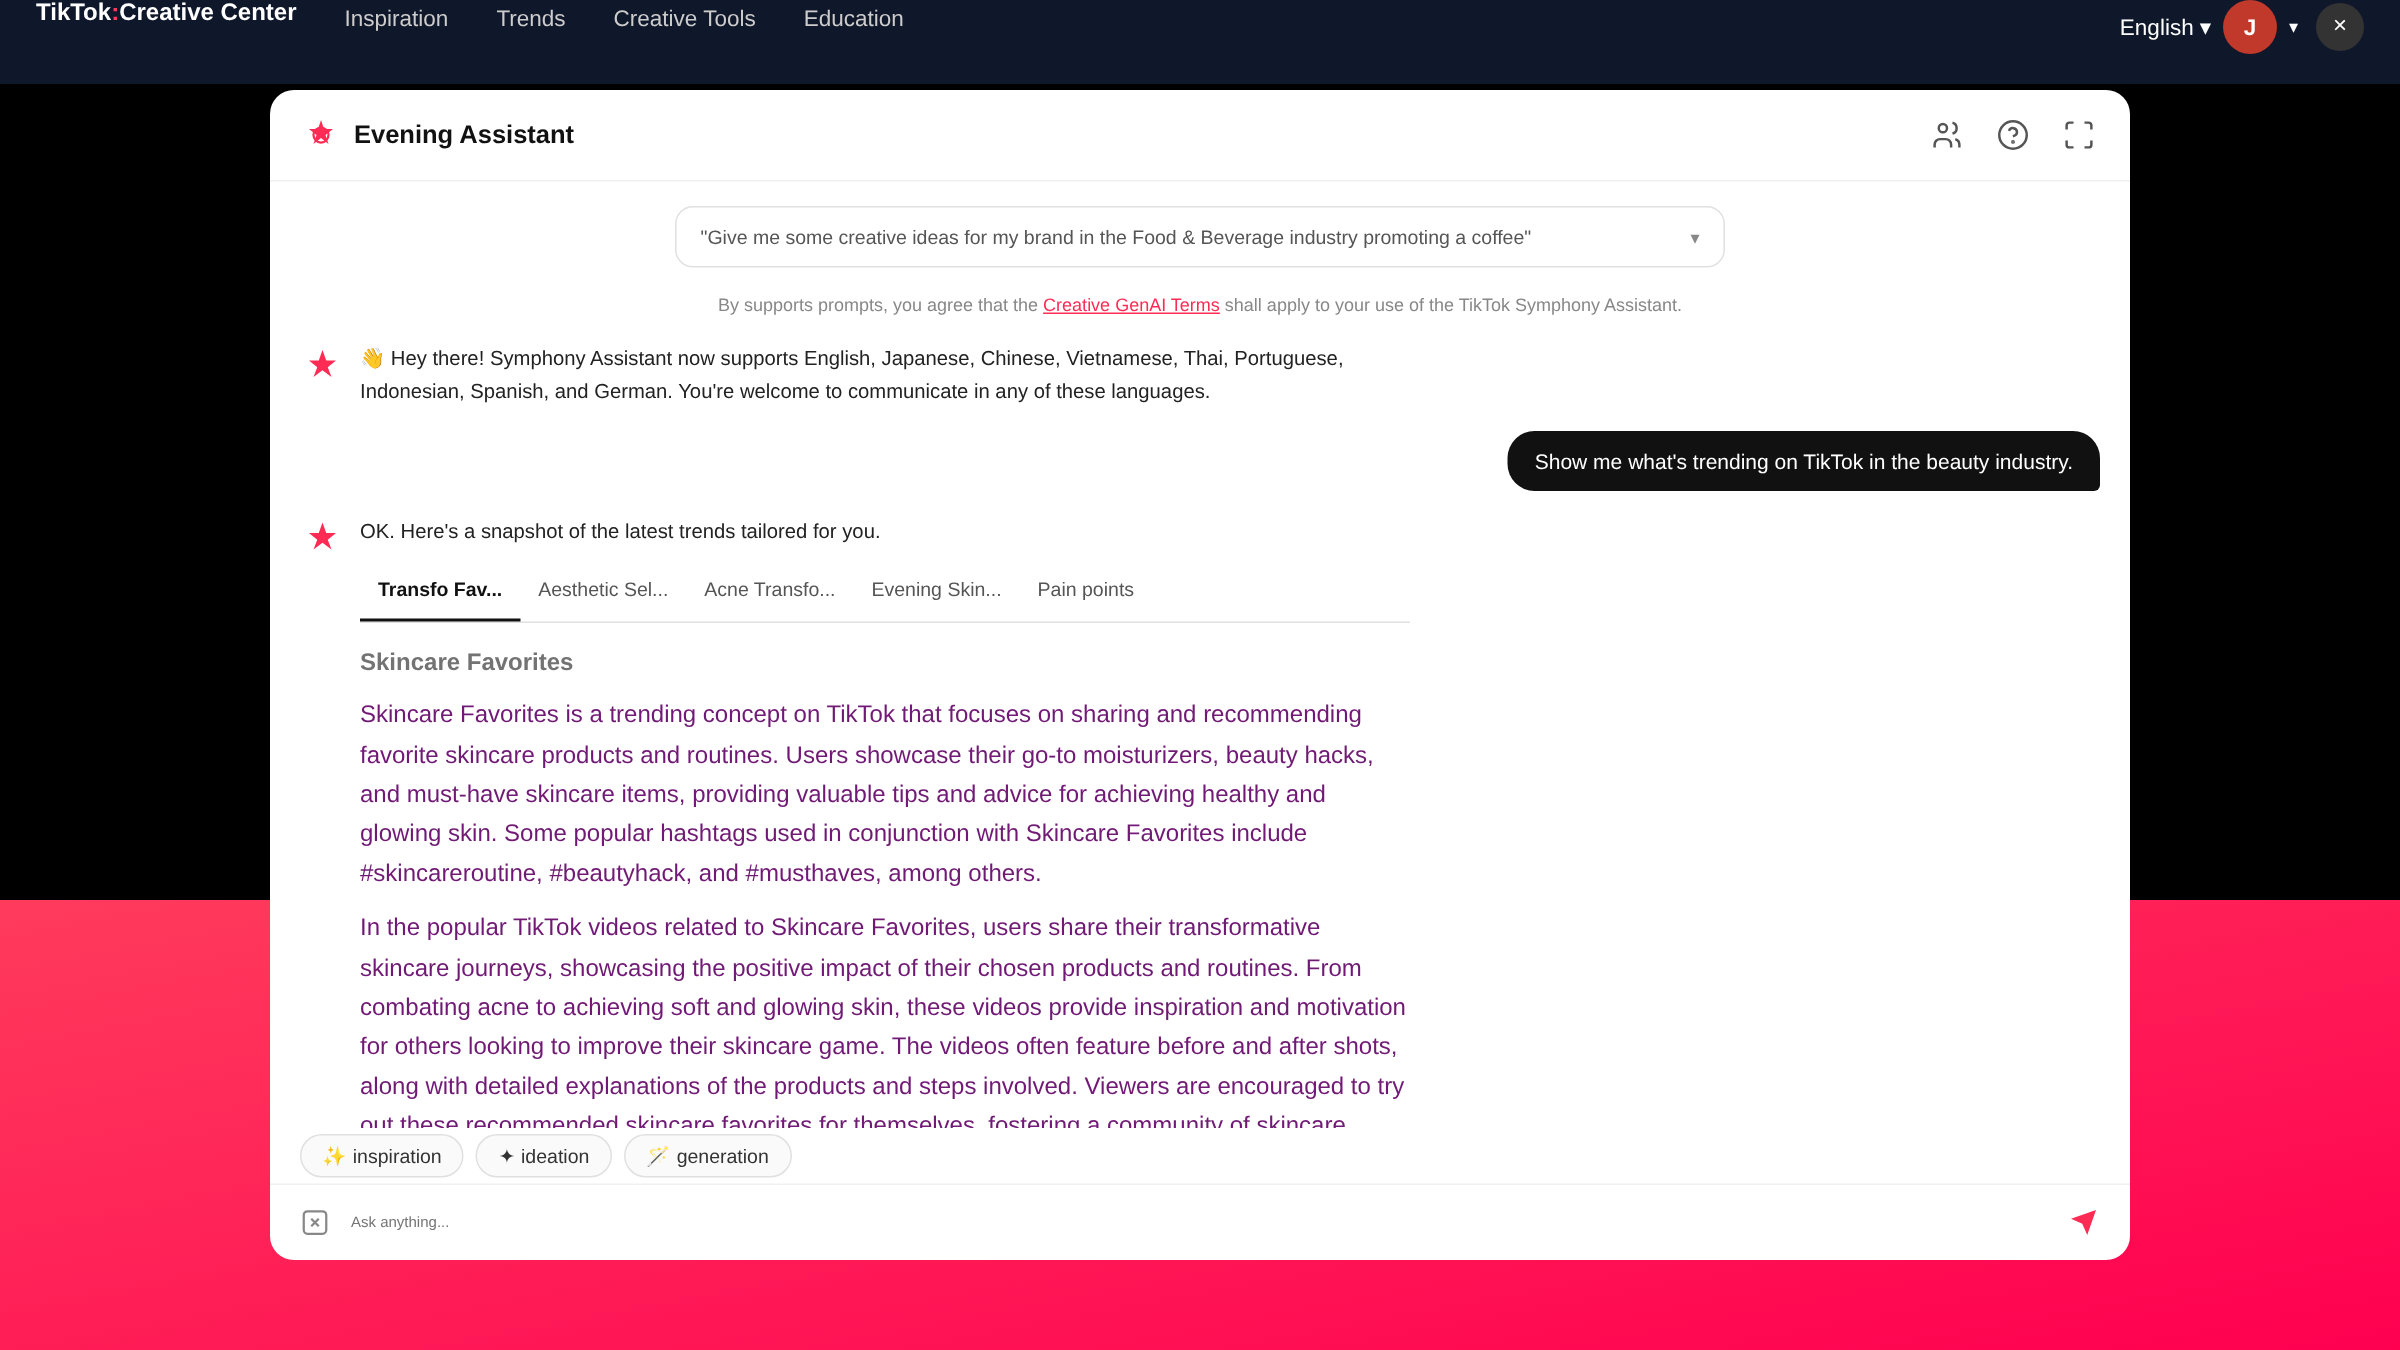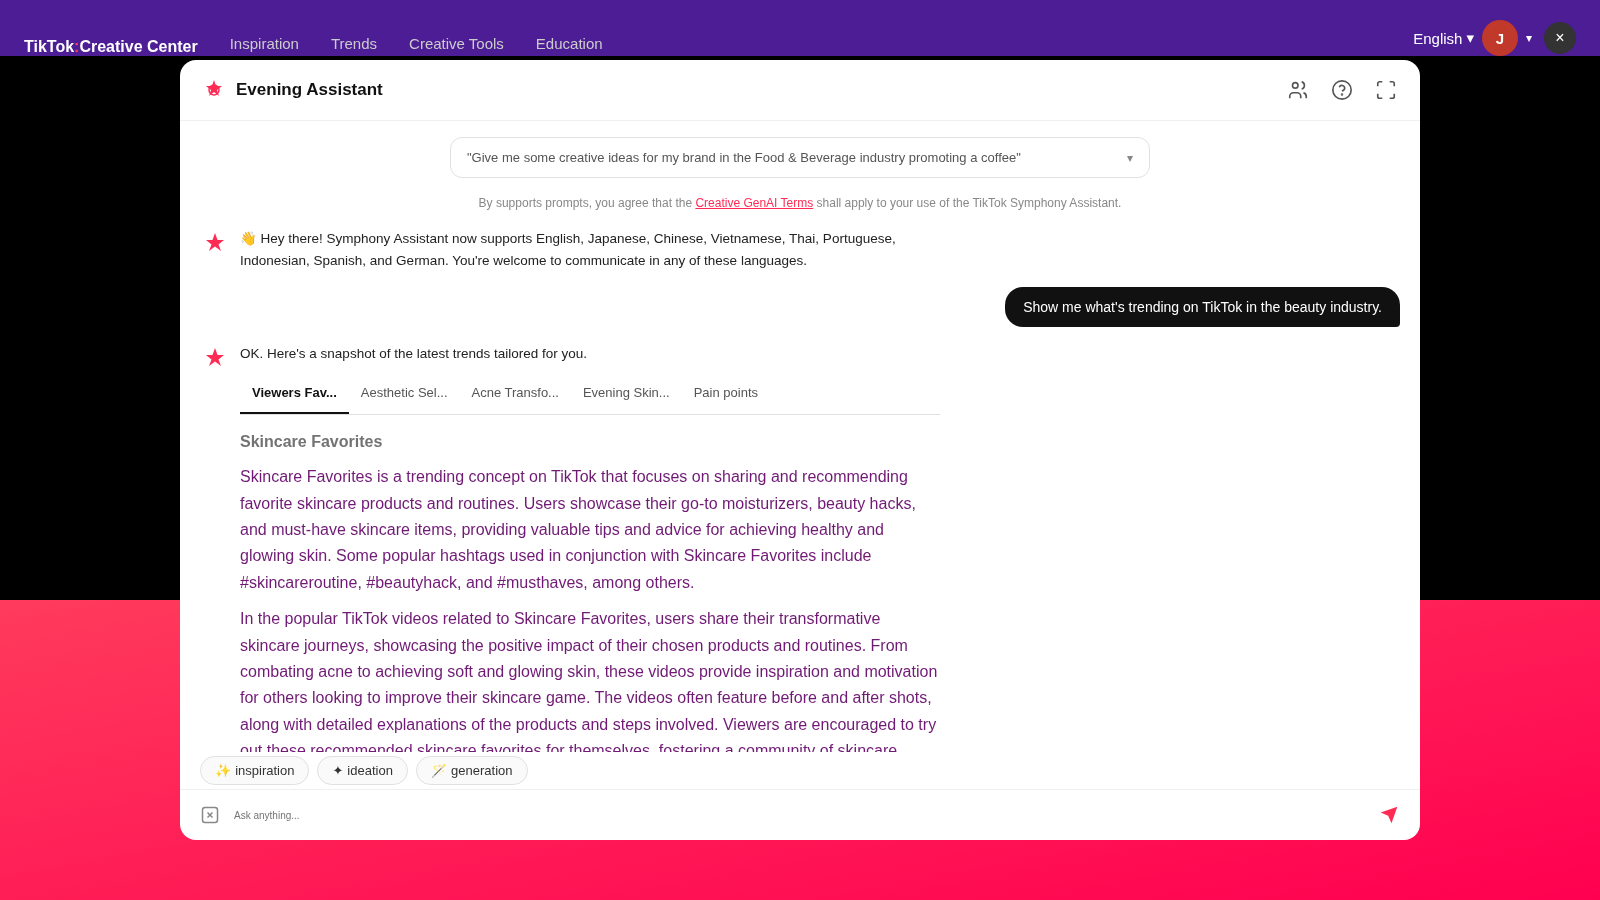--- a/index.html
+++ b/index.html
@@ -21,23 +21,23 @@
       height: 300px;
       background: linear-gradient(to bottom right, #ff3b5c, #ff0050);
       z-index: 0;
     }
 
     
     .topnav {
       position: absolute;
       top: 0; left: 0; right: 0;
       height: 56px;
-      background: #4c1d95;
-      display: flex;
-      align-items: flex-end;
+      background: #0f172a;
+      display: flex;
+      align-items: flex-start;
       padding: 0 24px;
       z-index: 10;
     }
     .topnav-logo {
       color: #fff;
       font-size: 16px;
       font-weight: 700;
       margin-right: 32px;
       white-space: nowrap;
     }
@@ -425,21 +425,21 @@
       <div class="msg-avatar">
         <svg width="30" height="30" viewBox="0 0 30 30">
           <path d="M15 5 L17.5 12 L24 12 L18.5 16.5 L21 23 L15 18.5 L9 23 L11.5 16.5 L6 12 L12.5 12 Z" fill="#fe2c55"></path>
         </svg>
       </div>
       <div class="msg-bubble" style="flex:1;">
         <div style="margin-bottom:12px;">OK. Here's a snapshot of the latest trends tailored for you.</div>
 
         
         <div class="trend-tabs">
-          <div class="trend-tab active">Viewers Fav...</div>
+          <div class="trend-tab active">Transfo Fav...</div>
           <div class="trend-tab">Aesthetic Sel...</div>
           <div class="trend-tab">Acne Transfo...</div>
           <div class="trend-tab">Evening Skin...</div>
           <div class="trend-tab">Pain points</div>
         </div>
 
         <div class="trend-title">Skincare Favorites</div>
         <div class="trend-content">
           <p>Skincare Favorites is a trending concept on TikTok that focuses on sharing and recommending favorite skincare products and routines. Users showcase their go-to moisturizers, beauty hacks, and must-have skincare items, providing valuable tips and advice for achieving healthy and glowing skin. Some popular hashtags used in conjunction with Skincare Favorites include #skincareroutine, #beautyhack, and #musthaves, among others.</p>
           <p>In the popular TikTok videos related to Skincare Favorites, users share their transformative skincare journeys, showcasing the positive impact of their chosen products and routines. From combating acne to achieving soft and glowing skin, these videos provide inspiration and motivation for others looking to improve their skincare game. The videos often feature before and after shots, along with detailed explanations of the products and steps involved. Viewers are encouraged to try out these recommended skincare favorites for themselves, fostering a community of skincare enthusiasts eager to learn and share their own tips and tricks.</p>

